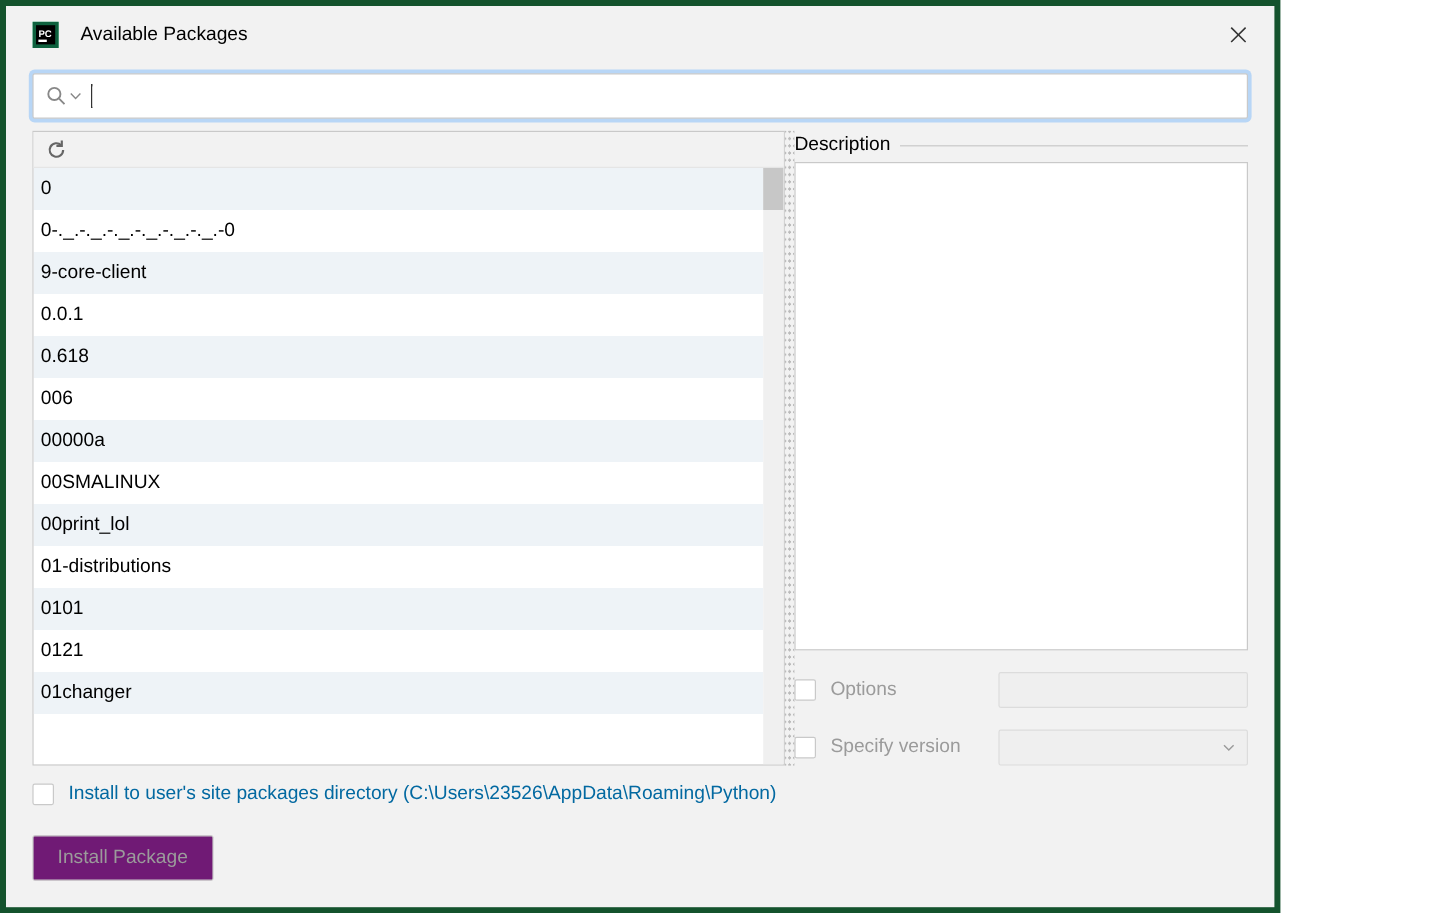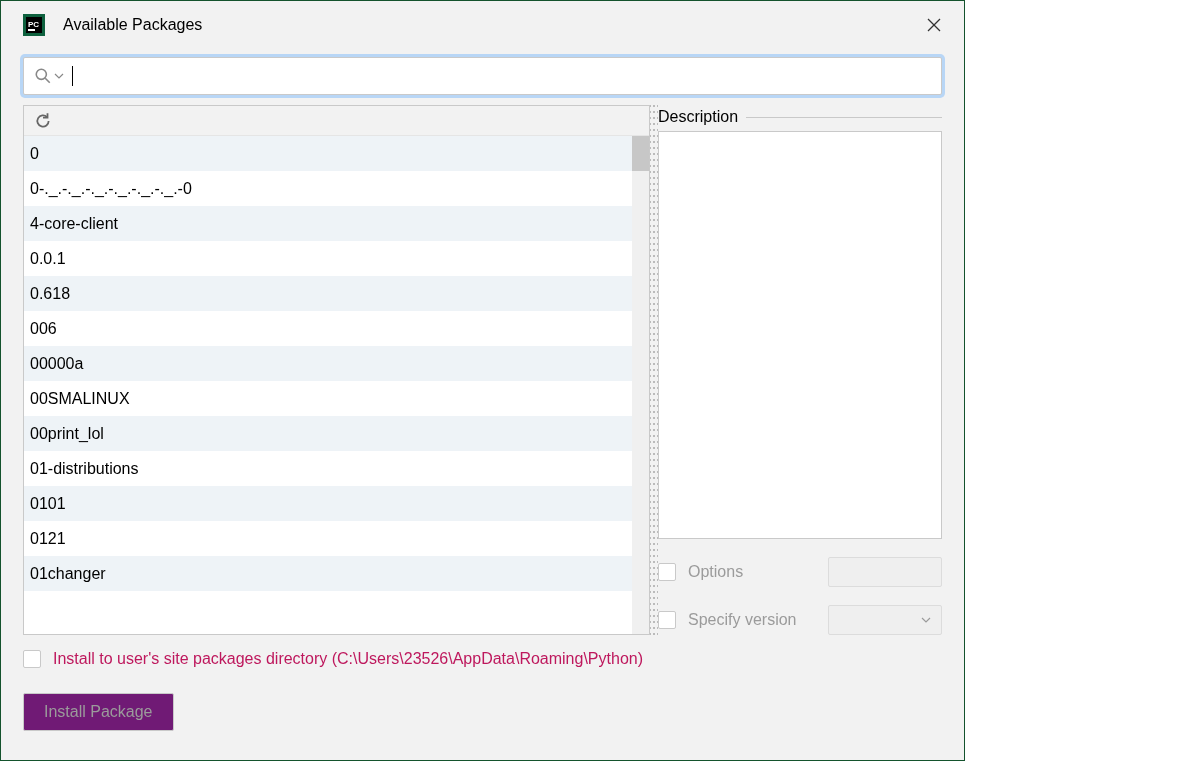--- a/index.html
+++ b/index.html
@@ -1,17 +1,17 @@
 <!DOCTYPE html>
 <html><head>
 <meta charset="utf-8">
 <style>
   * { box-sizing: border-box; }
   html, body { margin: 0; padding: 0; width: 1204px; height: 761px; font-family: "Segoe UI", Arial, sans-serif; font-size: 15px; color: #000; background: #fff; overflow: hidden; }
-  .window { width: 965px; height: 761px; border: 1px solid #14532d; background: #f2f2f2; display: flex; flex-direction: column; }
+  .window { width: 1067px; height: 761px; border: 5px solid #14532d; background: #f2f2f2; display: flex; flex-direction: column; }
   .titlebar { display: flex; align-items: center; padding: 8px 14px 8px 22px; }
   .app-icon { width: 22px; height: 22px; margin-right: 18px; display:flex; align-items:center; justify-content:center; }
   .title-text { font-size: 16px; color: #000; }
   .tb-spacer { flex: 1; }
   .close-btn { width: 32px; height: 32px; display: flex; align-items: center; justify-content: center; color: #333; cursor: pointer; }
   .close-btn svg { width: 14px; height: 14px; }
   .search-wrap { margin: 8px 22px 0 22px; }
   .search-box { display: flex; align-items: center; height: 38px; background: #fff; border: 1px solid #c9c9c9; border-radius: 2px; box-shadow: 0 0 0 3px #b8d6f6; padding: 0 10px; }
   .search-icon { width: 18px; height: 18px; color: #888; margin-right: 2px; }
   .chev-icon { width: 10px; height: 10px; color: #888; margin-right: 8px; }
@@ -34,21 +34,21 @@
   .desc-label { font-size: 16px; color: #000; padding-right: 8px; }
   .desc-line { flex: 1; height: 1px; background: #c9c9c9; }
   .desc-body { flex: 1; background: #fff; border: 1px solid #c9c9c9; margin-top: 2px; }
   .opt-row { display: flex; align-items: center; margin-top: 18px; height: 30px; }
   .chk { width: 18px; height: 18px; border: 1px solid #c9c9c9; border-radius: 2px; margin-right: 12px; background:#fff; }
   .opt-label { color: #9b9b9b; font-size: 16px; flex: 0 0 140px; }
   .combo { flex: 1; height: 30px; border: 1px solid #dcdcdc; background: #efefef; border-radius: 2px; position: relative; }
   .combo-chev { position: absolute; right: 10px; top: 50%; transform: translateY(-50%); width: 10px; height: 10px; color: #9b9b9b; }
   .text-input-disabled { flex: 1; height: 30px; border: 1px solid #dcdcdc; background: #efefef; border-radius:2px; }
   .bottom-row { display: flex; align-items: center; margin: 10px 22px 0 22px; height: 28px; }
-  .bottom-label { font-size: 16px; color: #be185d; }
+  .bottom-label { font-size: 16px; color: #0369a1; }
   .install-row { margin: 20px 22px 22px 22px; }
   .install-btn { height: 38px; padding: 0 20px; border: 1px solid #c9c9c9; background: #701a75; color: #9b9b9b; font-size: 16px; border-radius: 2px; cursor: not-allowed; }
 </style>
 </head>
 <body>
 
 <div class="window">
   <div class="titlebar">
     <span class="app-icon">
       <svg viewBox="0 0 22 22">
@@ -88,21 +88,21 @@
       <div class="reload-bar">
         <svg class="reload-icon" viewBox="0 0 16 16">
             <path d="M13 8a5 5 0 1 1-1.46-3.54" fill="none" stroke="currentColor" stroke-width="1.6"></path>
             <polyline points="12,1 12,5 8,5" fill="none" stroke="currentColor" stroke-width="1.6"></polyline>
           </svg>
       </div>
       <div class="pkg-list">
         <div class="list-inner" id="pkg-list-inner">
             <div class="pkg-item">0</div>
             <div class="pkg-item">0-._.-._.-._.-._.-._.-._.-0</div>
-            <div class="pkg-item">4-core-client</div>
+            <div class="pkg-item">9-core-client</div>
             <div class="pkg-item">0.0.1</div>
             <div class="pkg-item">0.618</div>
             <div class="pkg-item">006</div>
             <div class="pkg-item">00000a</div>
             <div class="pkg-item">00SMALINUX</div>
             <div class="pkg-item">00print_lol</div>
             <div class="pkg-item">01-distributions</div>
             <div class="pkg-item">0101</div>
             <div class="pkg-item">0121</div>
             <div class="pkg-item">01changer</div>

